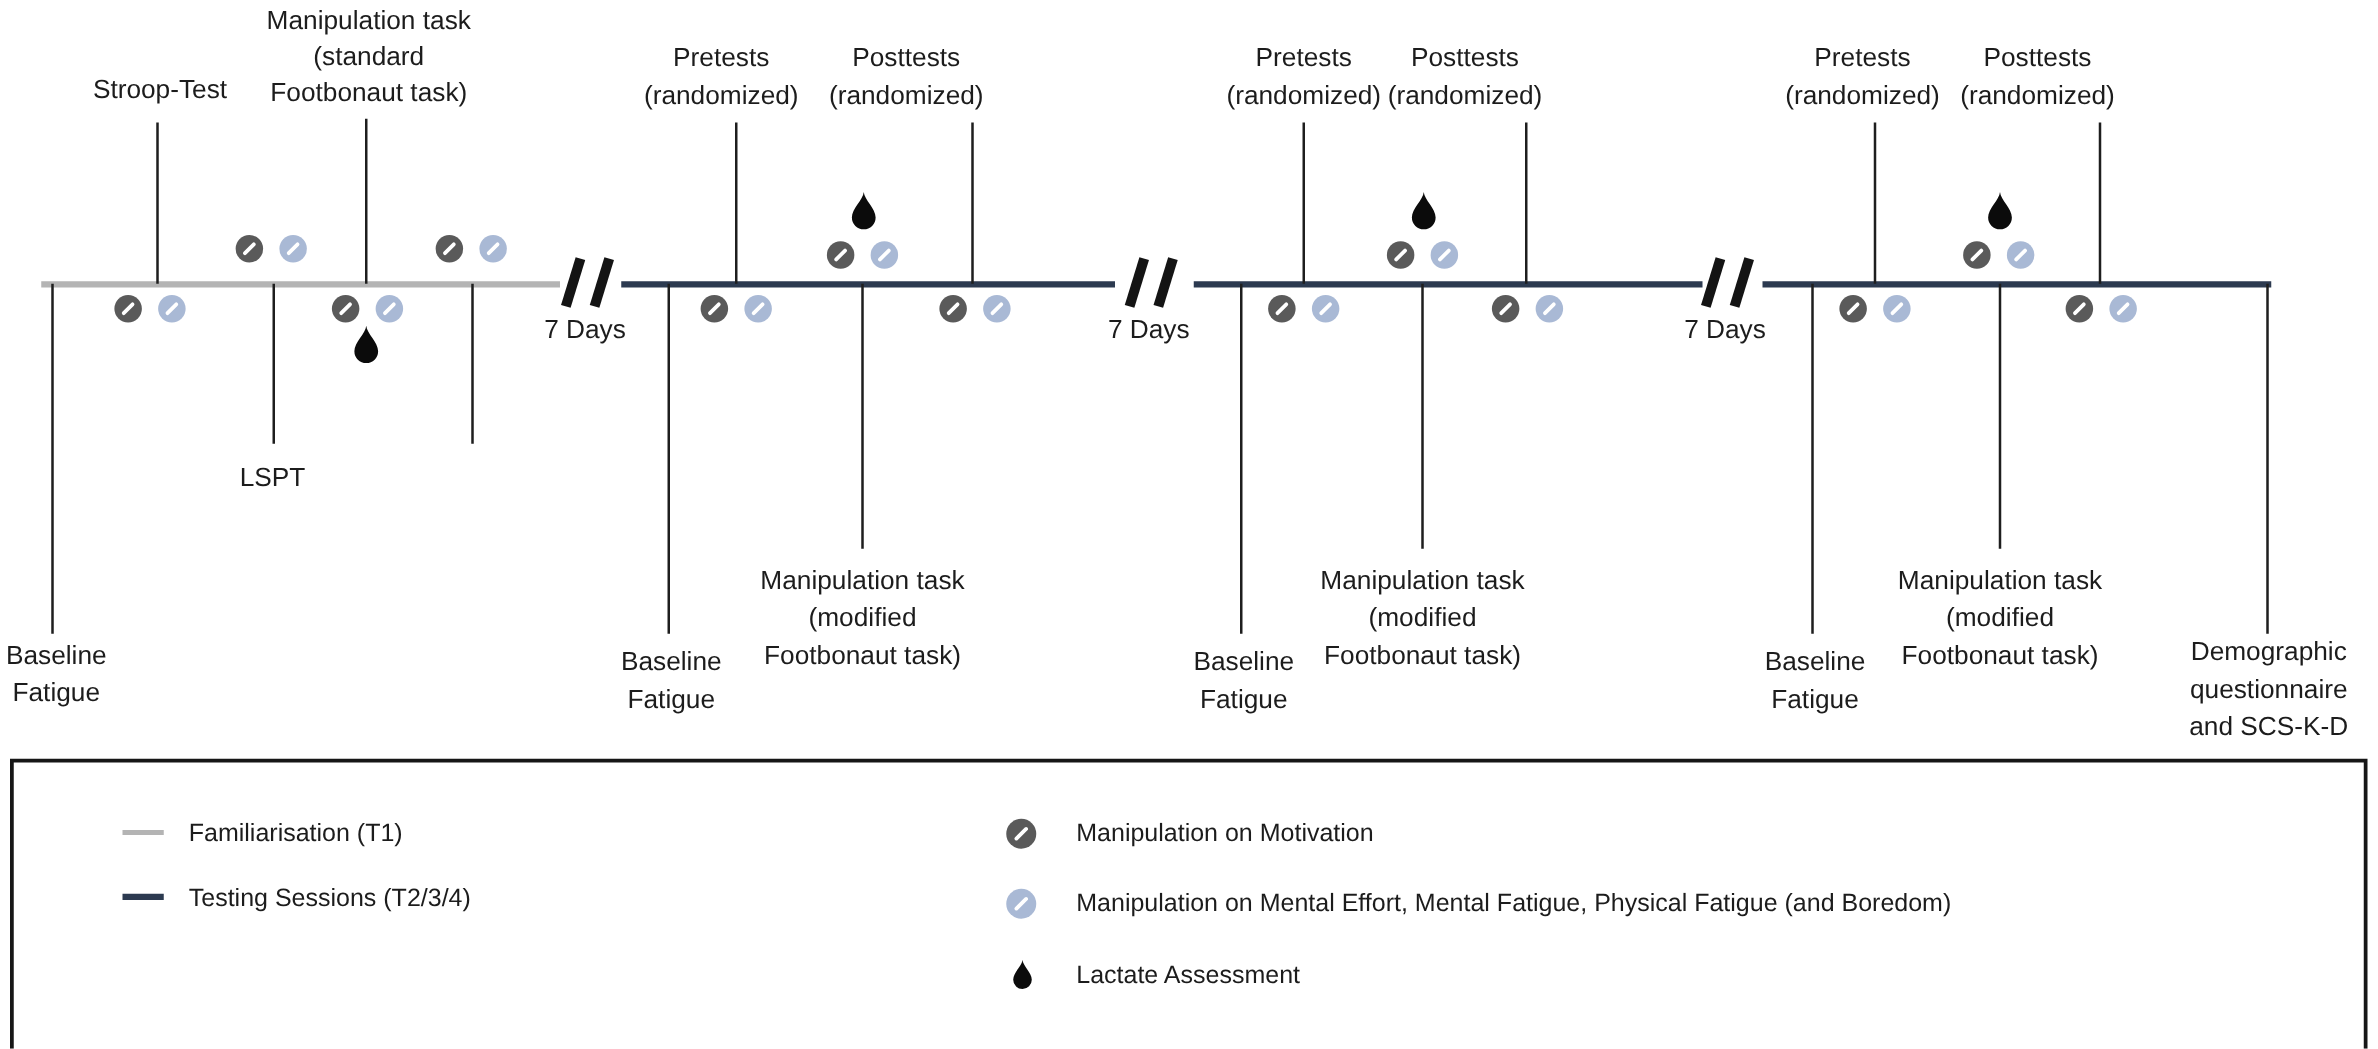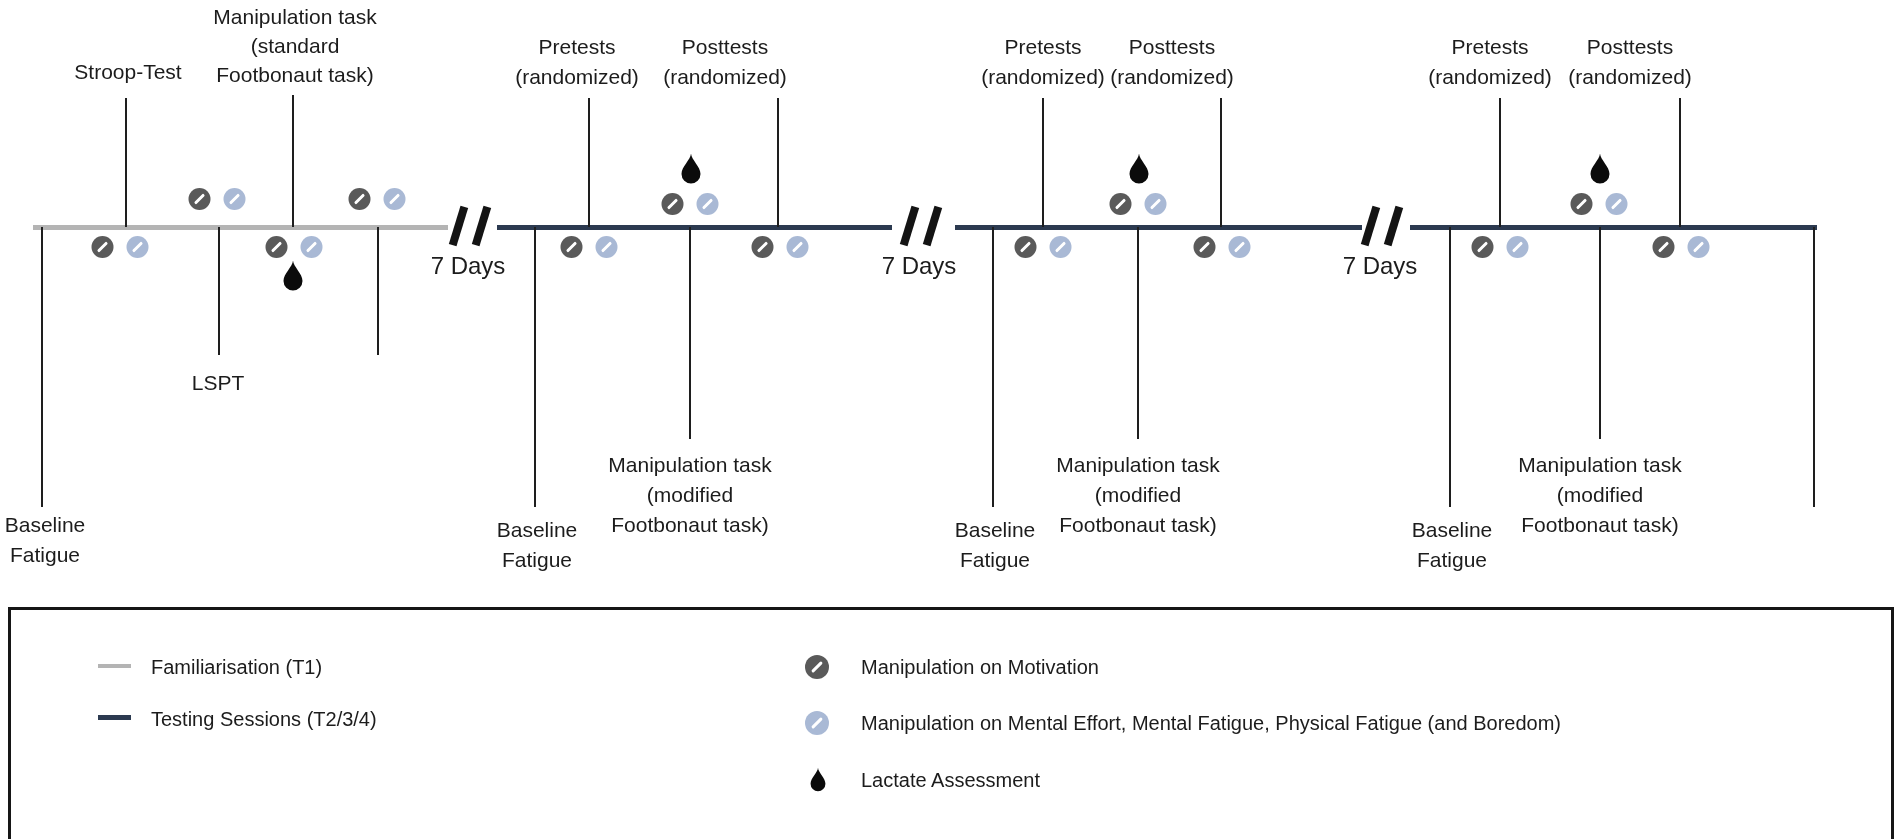--- a/index.html
+++ b/index.html
@@ -28,21 +28,21 @@
   .qicon{width:22px;height:22px;border-radius:50%;position:relative;display:inline-block;}
   .qicon::after{content:"";position:absolute;left:50%;top:50%;width:3px;height:13px;
     border-radius:2px;background:#ffffff;transform:translate(-50%,-50%) rotate(45deg);}
   .q-dark{background:#5a5a5a;}
   .q-light{background:#a9b9d5;}
   
   .drop{position:absolute;transform:translateX(-50%);line-height:0;}
   
   .brk{position:absolute;top:206px;transform:translateX(-50%);display:flex;gap:15px;}
   .brk i{display:block;width:8px;height:40px;background:#141414;transform:rotate(17deg);}
-  .gap-lbl{position:absolute;transform:translateX(-50%);font-size:24px;white-space:nowrap;text-align:center;}
+  .gap-lbl{position:absolute;transform:translateX(-50%);font-size:21px;white-space:nowrap;text-align:center;}
   
   .legend{position:absolute;left:8px;top:607px;width:1886px;height:245px;
     border:3px solid #161616;box-sizing:border-box;background:#ffffff;}
   .lg-item{position:absolute;white-space:nowrap;font-size:20px;line-height:24px;}
   .lg-swatch{position:absolute;}
   .lg-qicon{position:absolute;width:24px;height:24px;}
   .lg-qicon::after{height:14px;}
 </style>
 </head>
 <body>
@@ -208,20 +208,25 @@
   </div>
   <div class="lbl" style="left:1452px;top:515px">
     <span>Baseline</span>
     <span>Fatigue</span>
   </div>
   <div class="lbl" style="left:1600px;top:450px">
     <span>Manipulation task</span>
     <span>(modified</span>
     <span>Footbonaut task)</span>
   </div>
+  <div class="lbl" style="left:1815px;top:507px">
+    <span>Demographic</span>
+    <span>questionnaire</span>
+    <span>and SCS-K-D</span>
+  </div>
 
   <div class="pair" style="left:1500px;top:236px">
     <span class="qicon q-dark"></span>
     <span class="qicon q-light"></span>
   </div>
   <span class="drop" style="left:1600px;top:153px">
     <svg width="23" height="31" viewBox="0 0 23 31">
         <path fill="#0b0b0b" d="M11.5 0.5 C11 7 2 13.5 2 21 a9.5 9.5 0 0 0 19 0 C21 13.5 12 7 11.5 0.5 Z"></path>
       </svg>
   </span>

